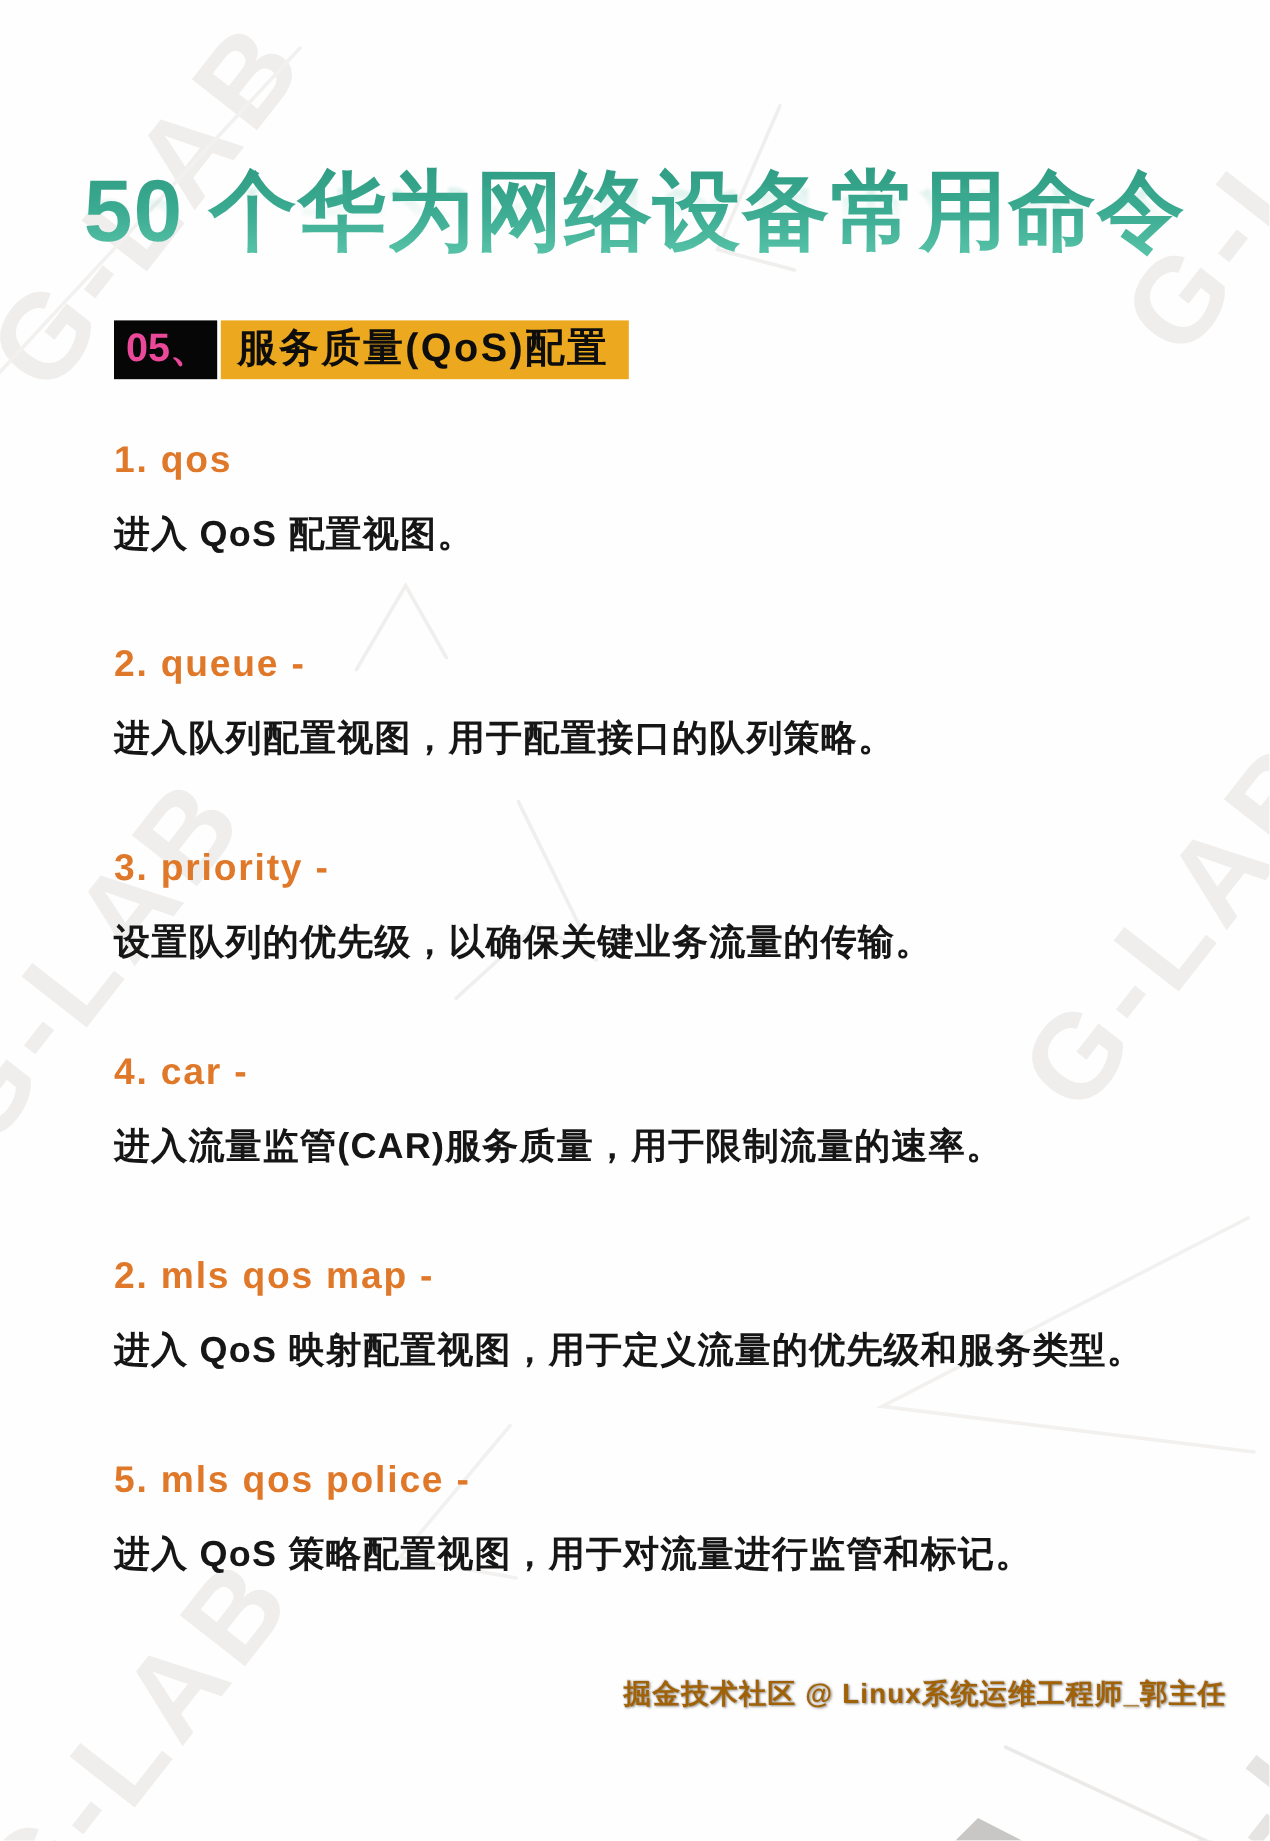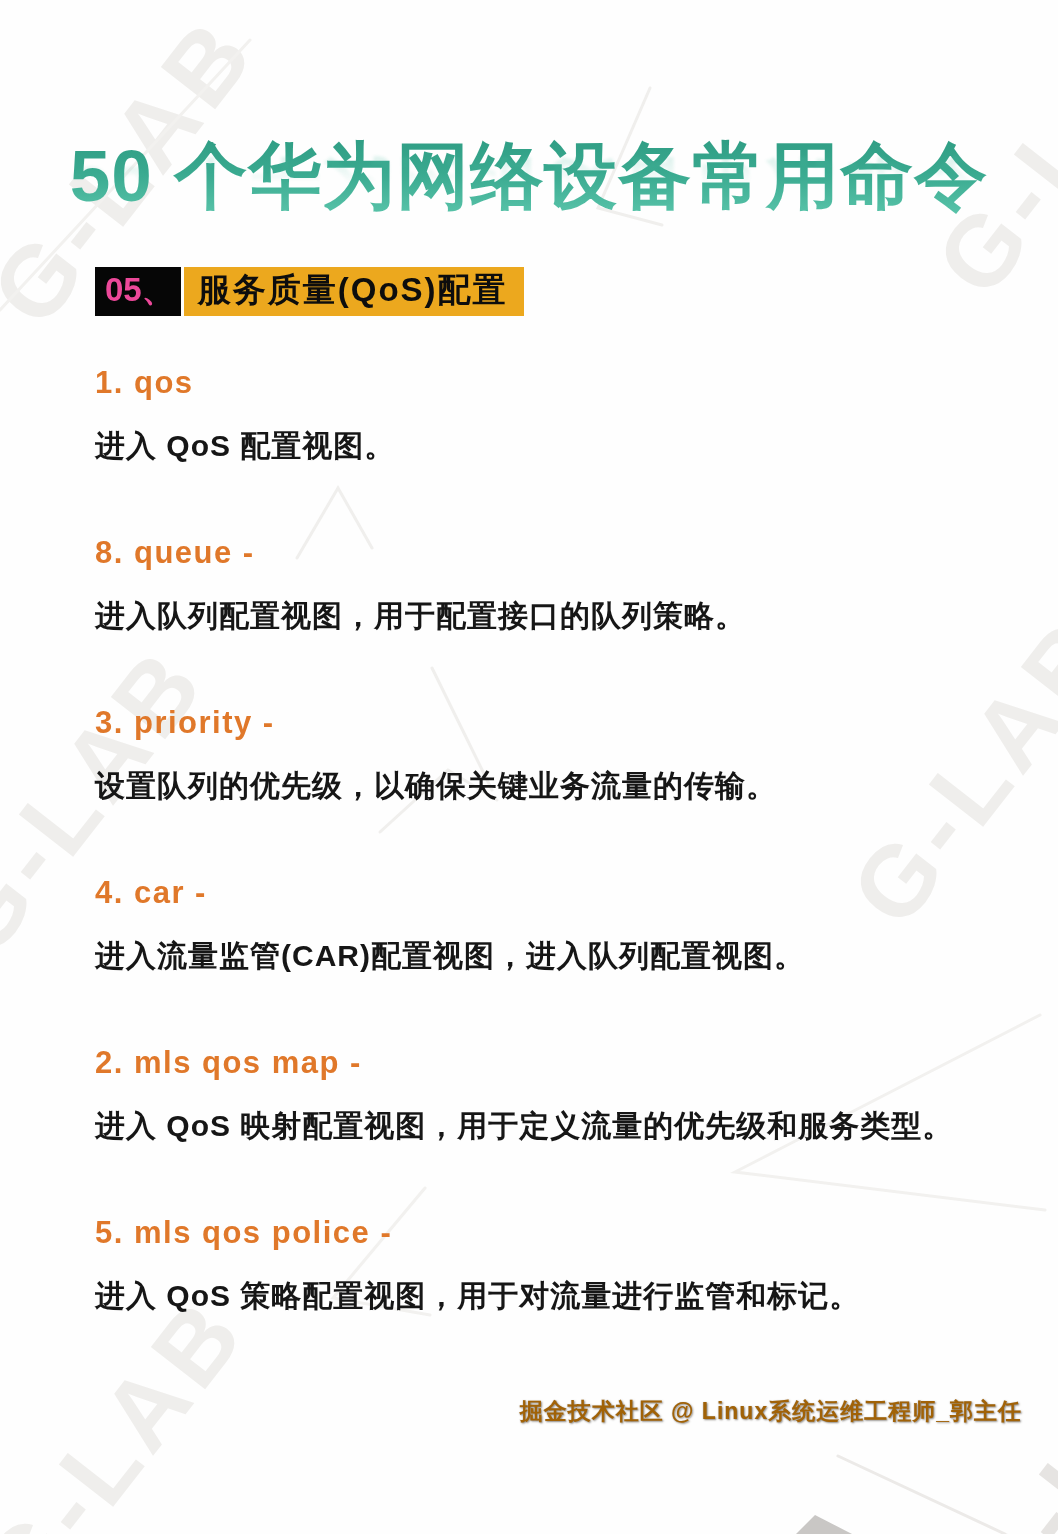--- a/index.html
+++ b/index.html
@@ -159,30 +159,30 @@
     <span class="section-number">05、</span>
     <span class="section-name">服务质量(QoS)配置</span>
   </div>
 
   <div class="items">
     <div class="item">
       <div class="item-heading">1. qos</div>
       <div class="item-desc">进入 QoS 配置视图。</div>
     </div>
     <div class="item">
-      <div class="item-heading">8. queue -</div>
+      <div class="item-heading">2. queue -</div>
       <div class="item-desc">进入队列配置视图，用于配置接口的队列策略。</div>
     </div>
     <div class="item">
       <div class="item-heading">3. priority -</div>
       <div class="item-desc">设置队列的优先级，以确保关键业务流量的传输。</div>
     </div>
     <div class="item">
       <div class="item-heading">4. car -</div>
-      <div class="item-desc">进入流量监管(CAR)配置视图，进入队列配置视图。</div>
+      <div class="item-desc">进入流量监管(CAR)服务质量，用于限制流量的速率。</div>
     </div>
     <div class="item">
       <div class="item-heading">2. mls qos map -</div>
       <div class="item-desc">进入 QoS 映射配置视图，用于定义流量的优先级和服务类型。</div>
     </div>
     <div class="item">
       <div class="item-heading">5. mls qos police -</div>
       <div class="item-desc">进入 QoS 策略配置视图，用于对流量进行监管和标记。</div>
     </div>
   </div>

